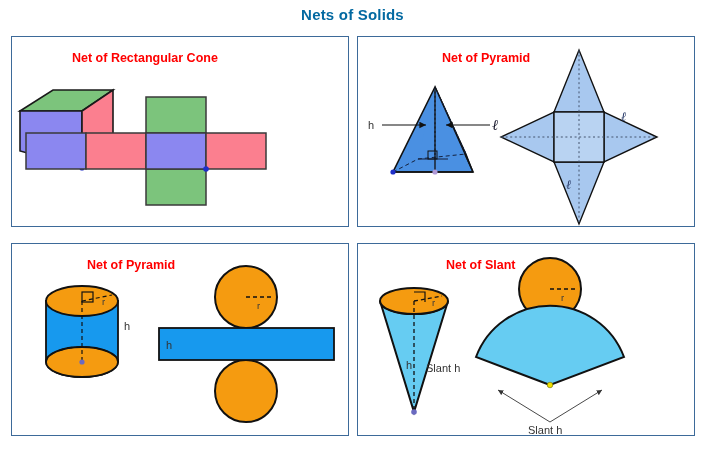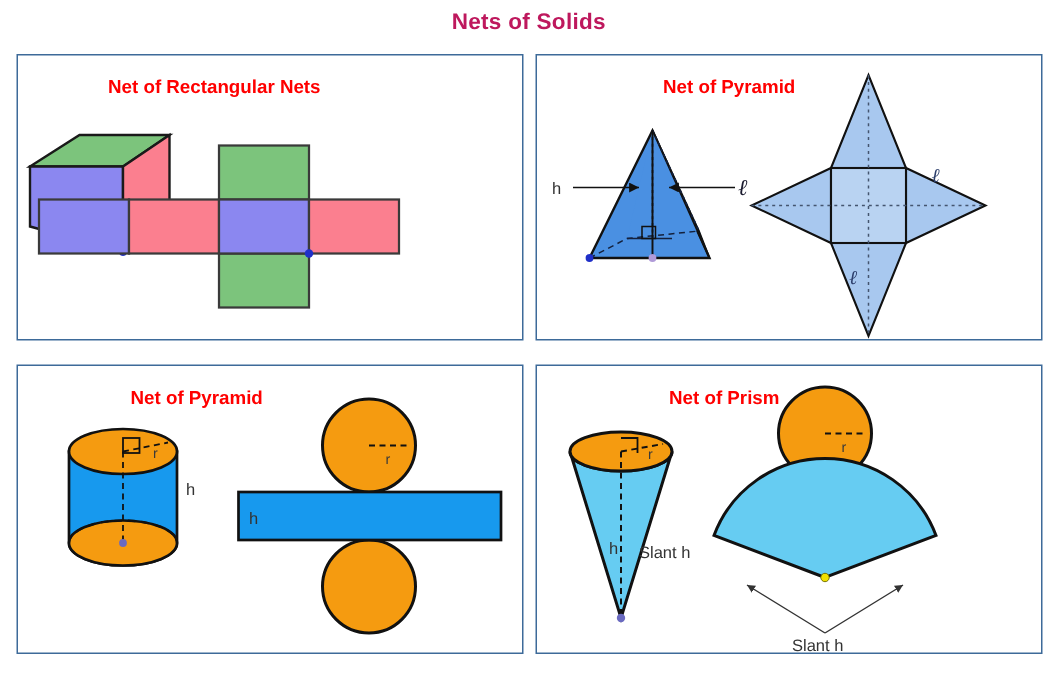--- a/index.html
+++ b/index.html
@@ -13,21 +13,21 @@
     font-family: "Liberation Sans", sans-serif;
     position: relative;
     overflow: hidden;
   }
   #page-title {
     position: absolute;
     top: 6px;
     left: 0;
     width: 705px;
     text-align: center;
-    color: #be185d;
+    color: #0369a1;
     font-weight: bold;
     font-size: 15px;
     letter-spacing: 0.2px;
   }
   .panel {
     position: absolute;
     border: 1px solid #3d6a99;
     background: #ffffff;
     box-sizing: border-box;
   }
@@ -71,21 +71,21 @@
     font-size: 13px;
     fill: #2c3e6b;
   }
 </style>
 </head>
 <body>
 
 <div id="page-title">Nets of Solids</div>
 
 <div class="panel" id="panel-prism">
-  <div class="panel-title">Net of Rectangular Nets</div>
+  <div class="panel-title">Net of Rectangular Cone</div>
 
   <svg class="fig" width="338" height="191" viewBox="0 0 338 191">
 
     <g>
       <polygon points="8,74 41,53 101,53 70,74" fill="#7cc47c" stroke="#1a1a1a" stroke-width="1.6"></polygon>
       <polygon points="8,74 70,74 70,131 8,114" fill="#8b87f0" stroke="#1a1a1a" stroke-width="1.6"></polygon>
       <polygon points="70,74 101,53 101,110 70,131" fill="#fb7f8f" stroke="#1a1a1a" stroke-width="1.6"></polygon>
       <circle cx="70" cy="131" r="2.6" fill="#1f2fc8"></circle>
     </g>
 
@@ -174,21 +174,21 @@
       <circle cx="234" cy="147" r="31" fill="#f59b10" stroke="#111111" stroke-width="2"></circle>
       <rect x="147" y="84" width="175" height="32" fill="#1799ee" stroke="#111111" stroke-width="1.8"></rect>
       <line x1="234" y1="53" x2="262" y2="53" stroke="#111111" stroke-width="1.3" stroke-dasharray="4,3"></line>
     </g>
     <text class="lbl-small" x="245" y="65">r</text>
     <text class="lbl" x="154" y="105">h</text>
   </svg>
 </div>
 
 <div class="panel" id="panel-cone">
-  <div class="panel-title">Net of Prism</div>
+  <div class="panel-title">Net of Slant</div>
 
   <svg class="fig" width="338" height="193" viewBox="0 0 338 193">
     <defs>
       <marker id="ah2" markerWidth="7" markerHeight="7" refX="6" refY="3" orient="auto">
         <path d="M0,0 L6,3 L0,6 z" fill="#333333"></path>
       </marker>
     </defs>
 
     <g>
       <path d="M22,57 A34,13 0 0 0 90,57 L56,168 Z" fill="#66ccf2" stroke="#111111" stroke-width="2"></path>

